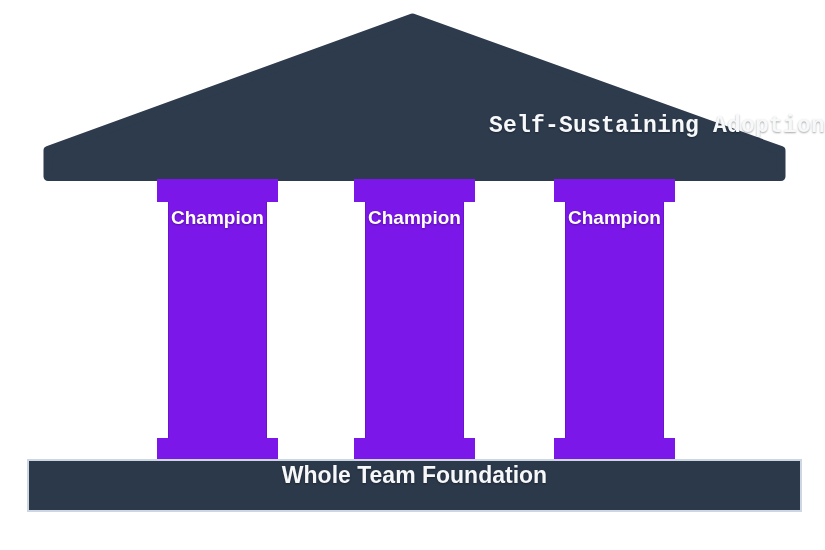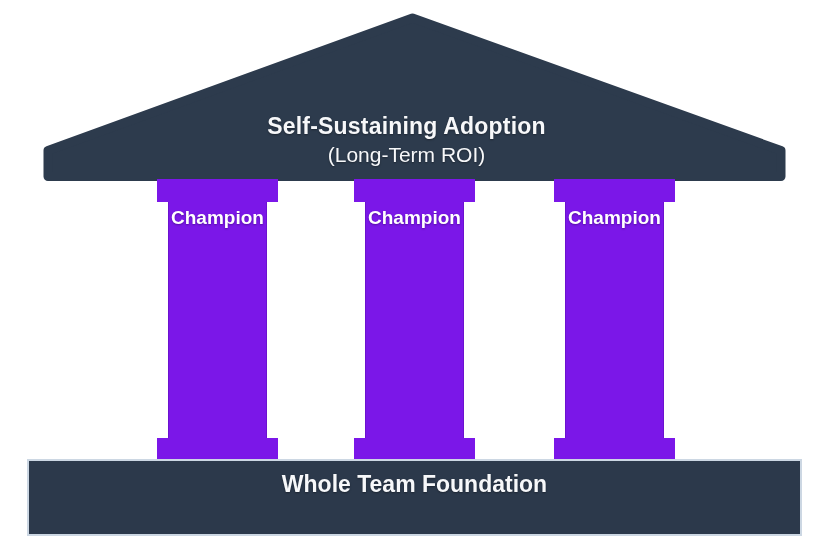--- a/index.html
+++ b/index.html
@@ -27,25 +27,26 @@
   }
   .roof-shape {
     fill: var(--roof-fill, #2D3B4D);
     stroke: var(--roof-fill, #2D3B4D);
     stroke-width: 9;
     stroke-linejoin: round;
   }
   .roof-text {
     position: absolute;
     left: 0;
-    right: 12px;
+    right: 0;
     top: 112px;
-    text-align: center;
+    text-align: right;
     color: var(--text-light, #F7F8FA);
     z-index: 3;
+    font-family: Liberation Mono, monospace;
   }
   .roof-title {
     font-size: 23px;
     font-weight: bold;
     line-height: 28px;
     letter-spacing: 0.2px;
     text-shadow: 0 1px 2px rgba(0, 0, 0, 0.35);
   }
   .roof-subtitle {
     font-size: 21px;
@@ -99,27 +100,26 @@
     margin-bottom: 14px;
     text-shadow: 0 1px 2px rgba(40, 0, 80, 0.45);
   }
 
   
   .foundation {
     position: absolute;
     left: 27px;
     top: 459px;
     width: 775px;
-    height: 77px;
+    height: 53px;
     box-sizing: border-box;
     background: var(--foundation-fill, #2C394B);
     border: 2px solid #ccd7e3;
     text-align: center;
     color: var(--text-light, #F7F8FA);
-    padding-top: 9px;
     z-index: 2;
   }
   .foundation-title {
     font-size: 23px;
     font-weight: bold;
     line-height: 28px;
     text-shadow: 0 1px 2px rgba(0, 0, 0, 0.35);
   }
   .foundation-subtitle {
     font-size: 21px;
@@ -160,20 +160,19 @@
     <div class="capital"></div>
     <div class="base"></div>
   </div>
 
   <svg class="roof-svg" viewBox="0 0 825 550" xmlns="http://www.w3.org/2000/svg" aria-hidden="true">
     <path class="roof-shape" d="M412.5 18 L781 150.5 L781 176.5 L48 176.5 L48 150.5 Z"></path>
   </svg>
 
   <div class="roof-text">
     <div class="roof-title">Self-Sustaining Adoption</div>
-    <div class="roof-subtitle">(Long-Term ROI)</div>
   </div>
 
   <div class="foundation">
     <div class="foundation-title">Whole Team Foundation</div>
   </div>
 
 </div>
 
 </body></html>

